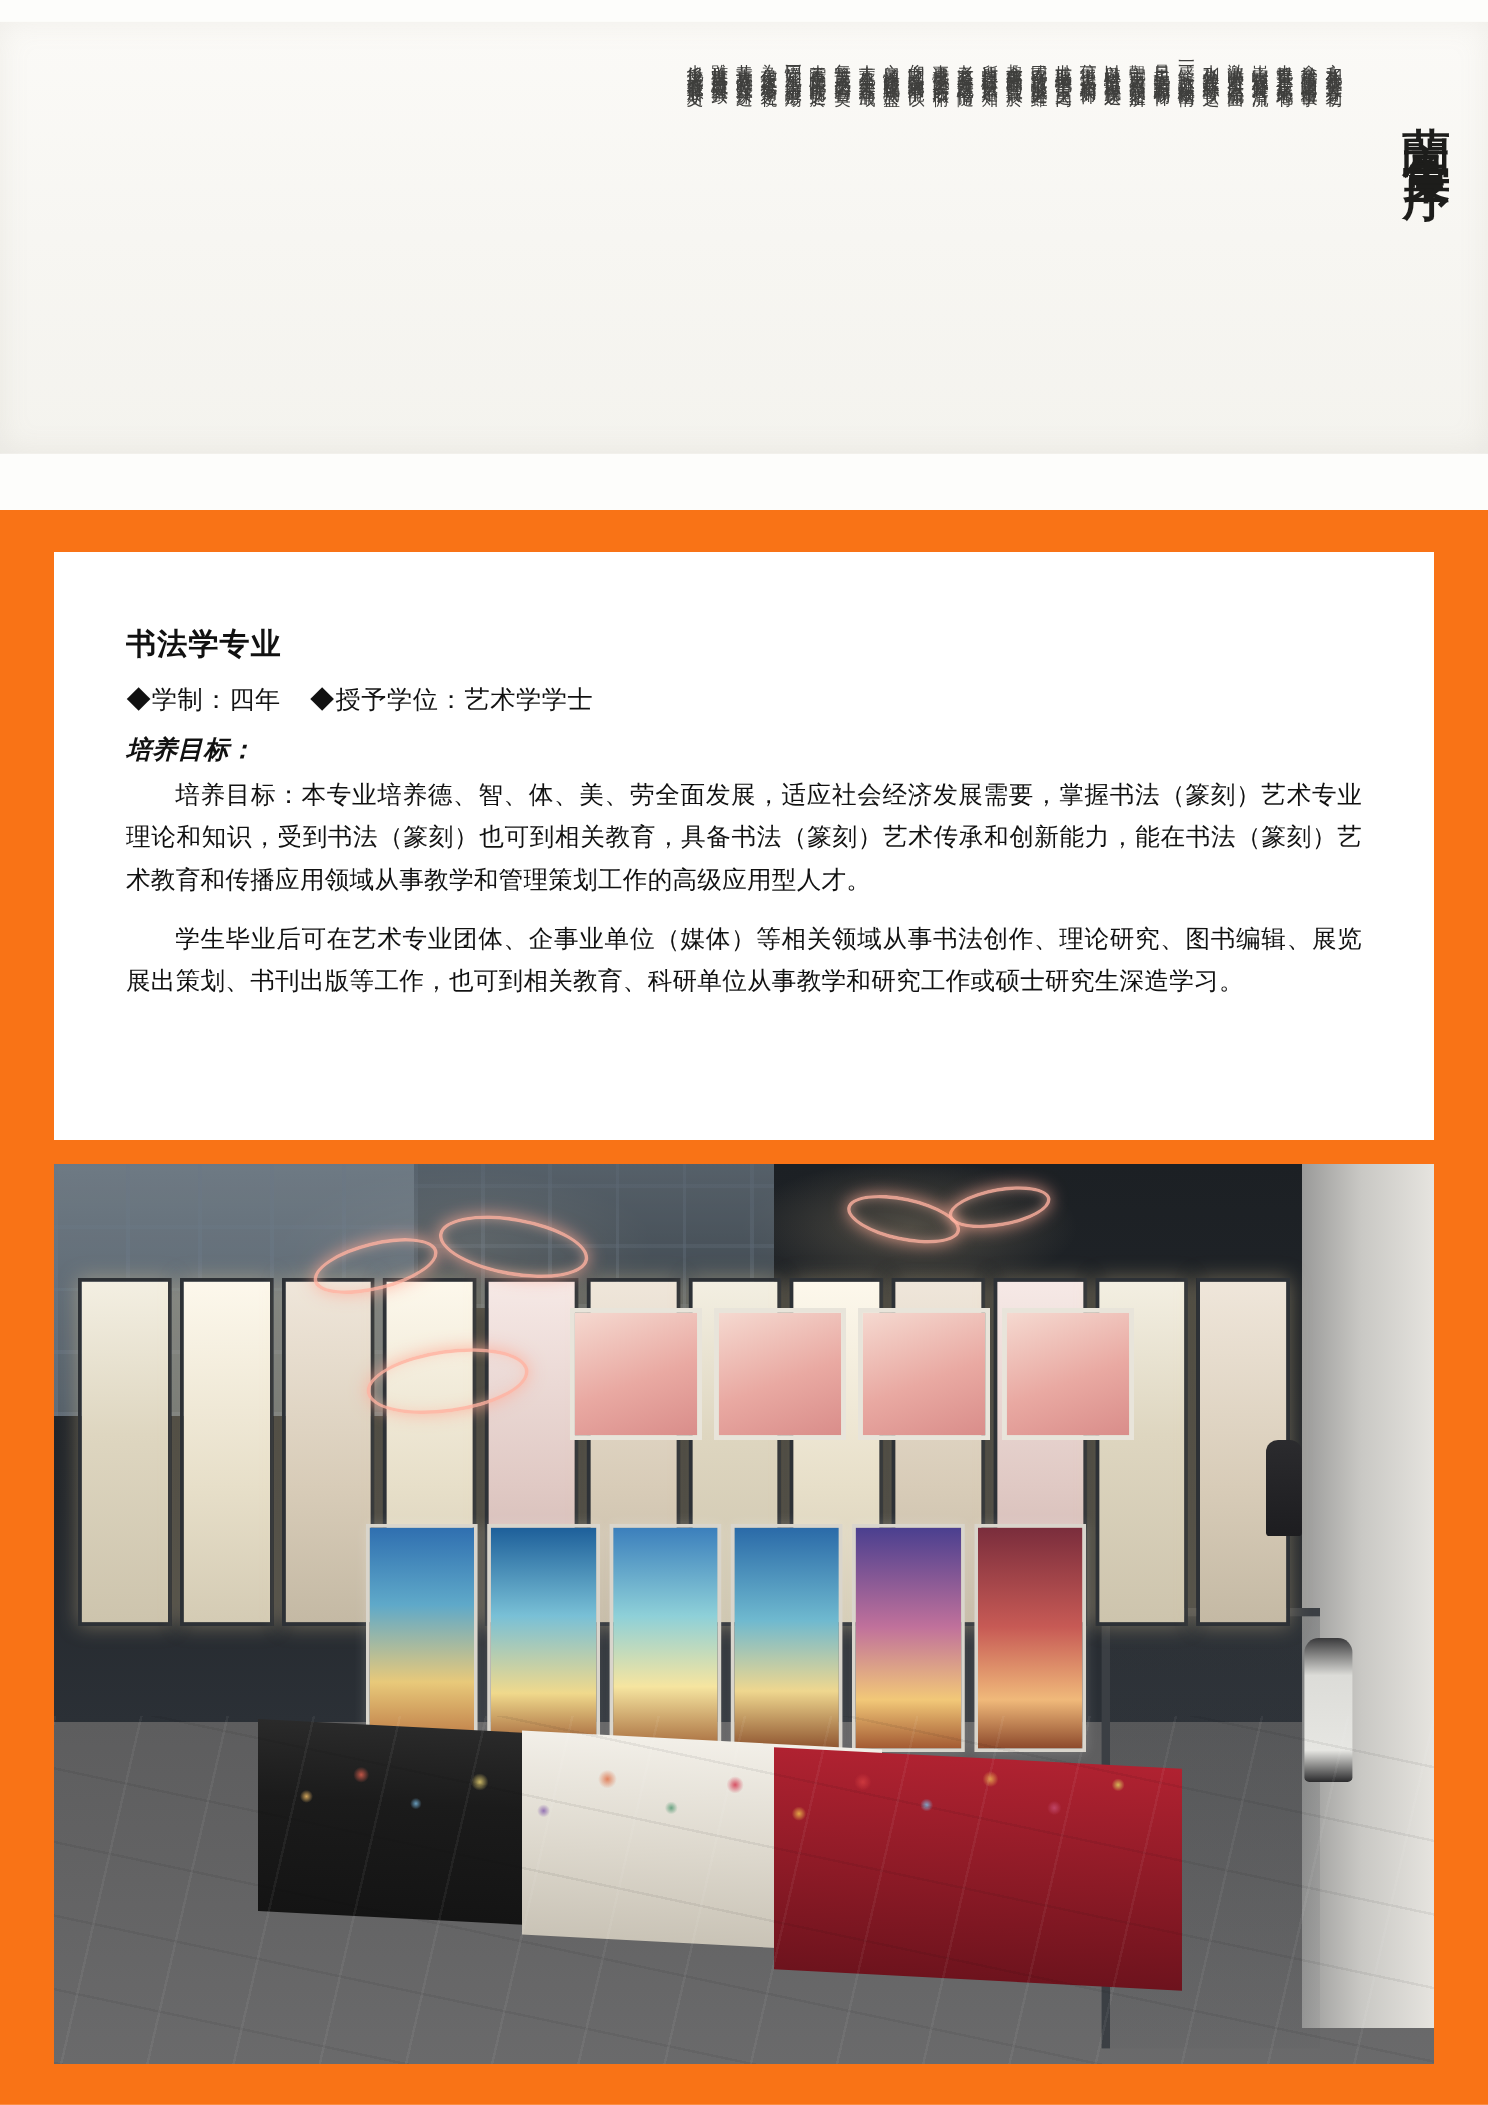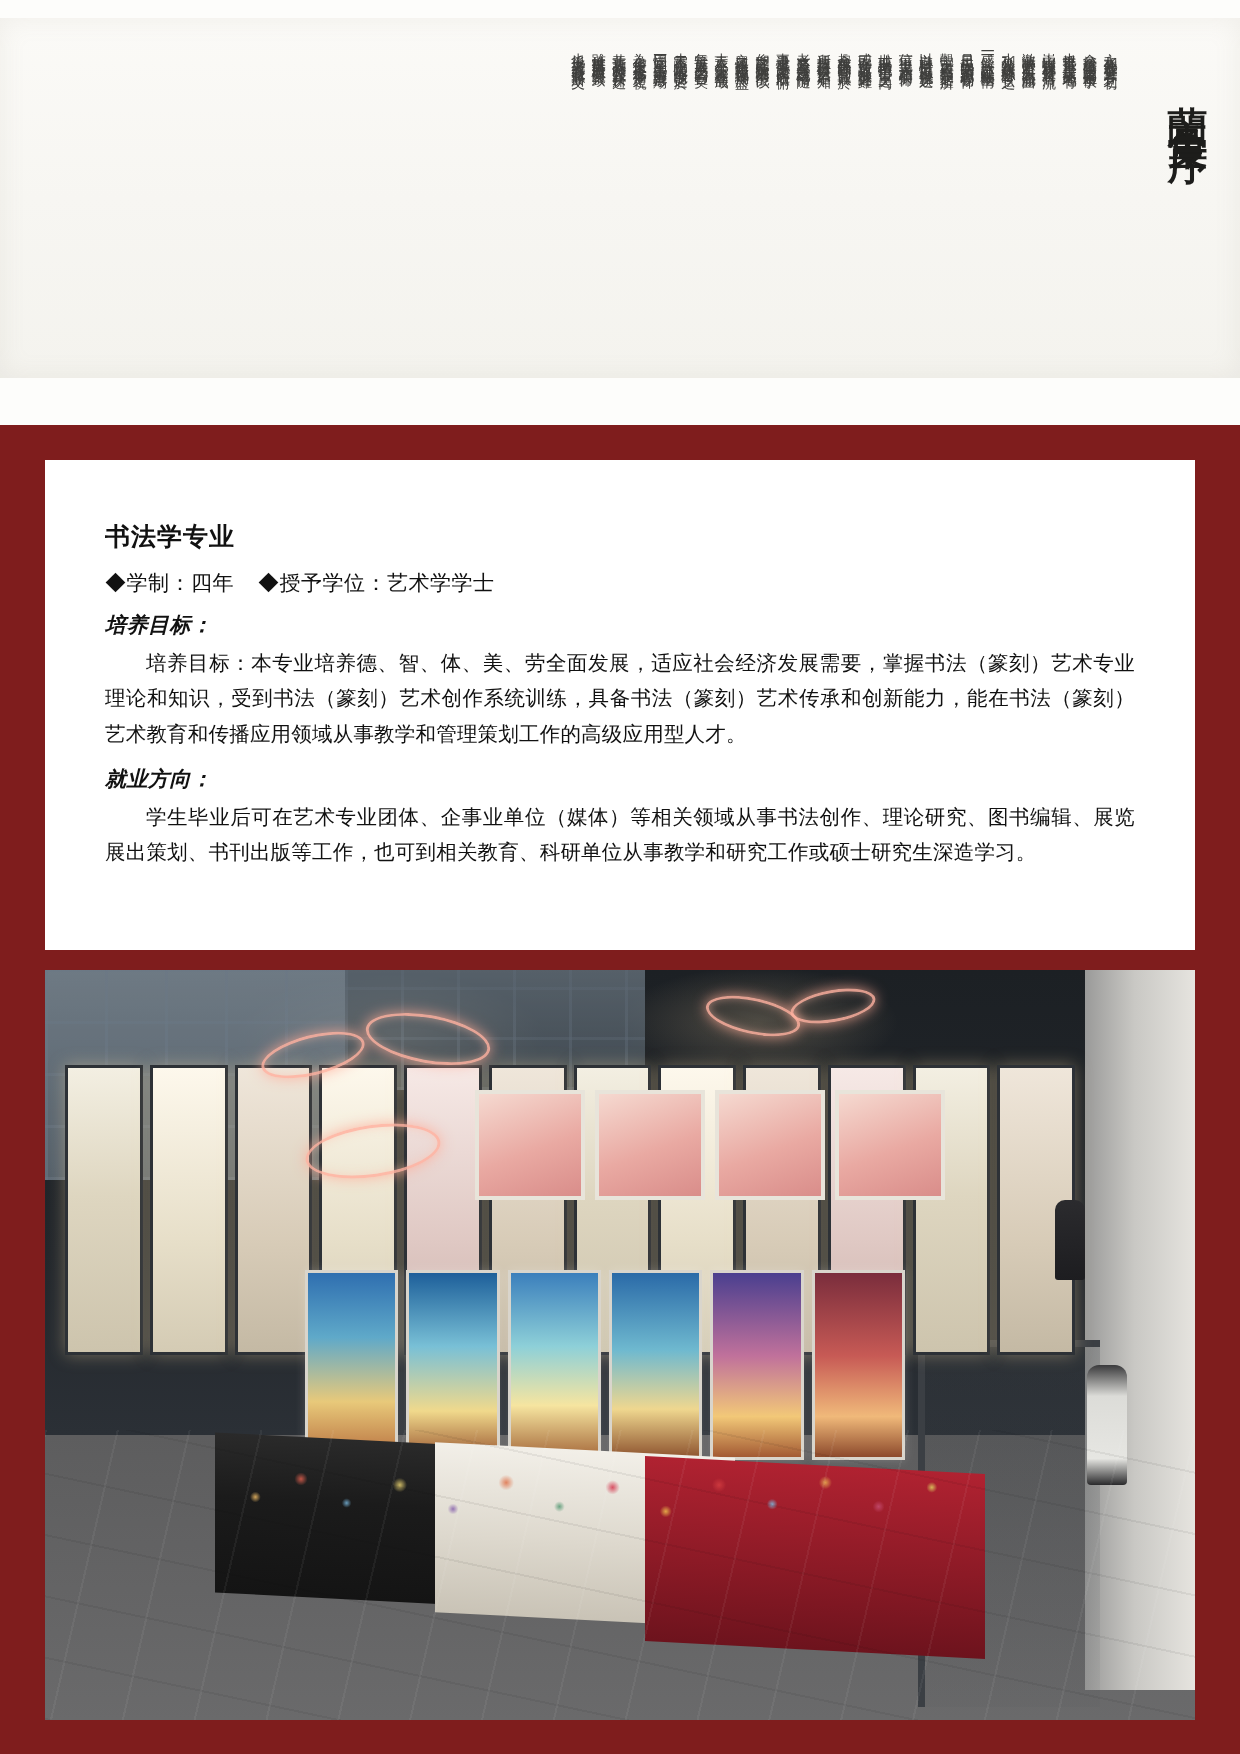--- a/index.html
+++ b/index.html
@@ -69,21 +69,21 @@
     font-weight: 700;
   }
 
   
   .red-body {
     position: absolute;
     left: 0;
     top: 425px;
     width: 1240px;
     height: 1329px;
-    background: #7f1d1d;
+    background: #f97316;
   }
 
   
   .text-card {
     position: absolute;
     left: 45px;
     top: 35px;
     width: 1150px;
     height: 490px;
     background: #ffffff;
@@ -333,23 +333,22 @@
 <div class="red-body">
 
   <div class="text-card">
     <h1 class="major-title">书法学专业</h1>
 
     <div class="meta-line">
       <span>◆学制：</span><span>四年</span><span class="gap"></span><span>◆授予学位：</span><span>艺术学学士</span>
     </div>
 
     <div class="section-head">培养目标：</div>
-    <p class="para">培养目标：本专业培养德、智、体、美、劳全面发展，适应社会经济发展需要，掌握书法（篆刻）艺术专业理论和知识，受到书法（篆刻）艺术创作系统训练，具备书法（篆刻）艺术传承和创新能力，能在书法（篆刻）艺术教育和传播应用领域从事教学和管理策划工作的高级应用型人才。</p>
-
-    <div class="section-head">就业方向：</div>
+    <p class="para">培养目标：本专业培养德、智、体、美、劳全面发展，适应社会经济发展需要，掌握书法（篆刻）艺术专业理论和知识，受到书法（篆刻）也可到相关教育，具备书法（篆刻）艺术传承和创新能力，能在书法（篆刻）艺术教育和传播应用领域从事教学和管理策划工作的高级应用型人才。</p>
+
     <p class="para">学生毕业后可在艺术专业团体、企事业单位（媒体）等相关领域从事书法创作、理论研究、图书编辑、展览展出策划、书刊出版等工作，也可到相关教育、科研单位从事教学和研究工作或硕士研究生深造学习。</p>
   </div>
 
   <div class="photo-frame">
     <div class="photo">
       <div class="win-grid"></div>
       <div class="win-grid2"></div>
       <div class="pillar"></div>
       <div class="rail"></div>
 

